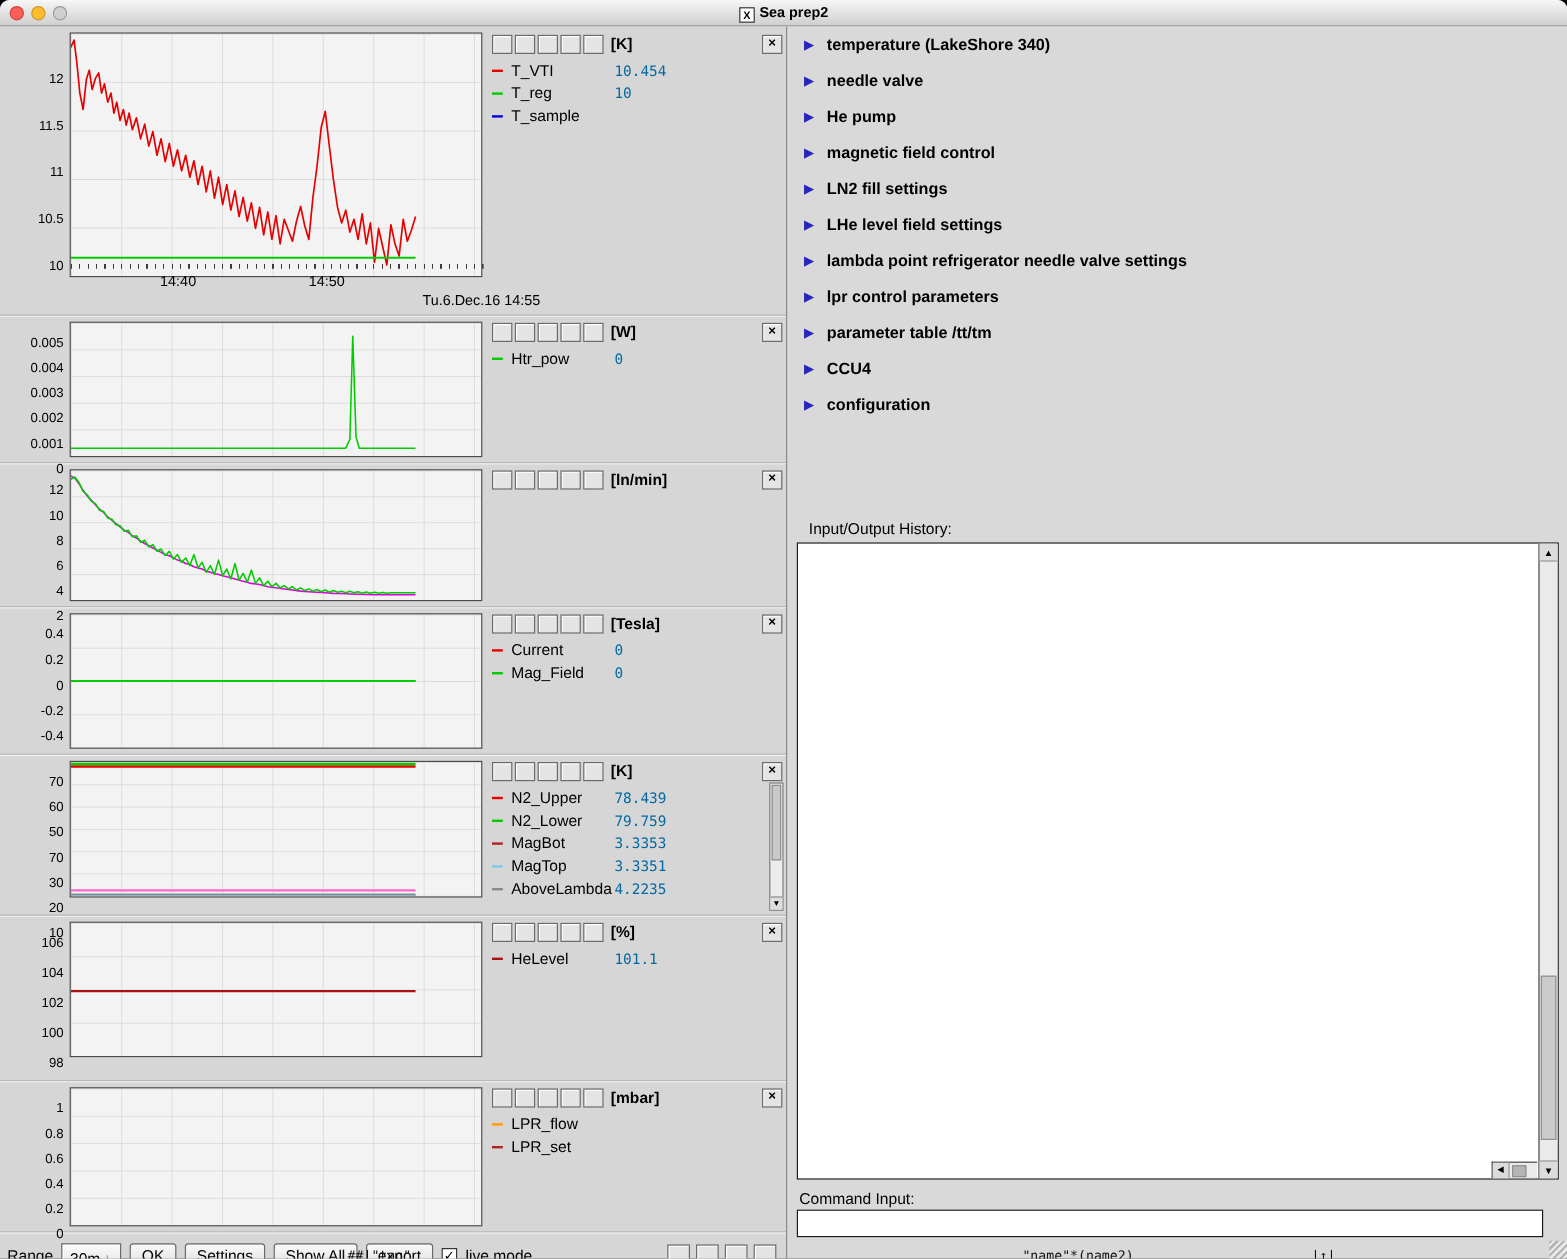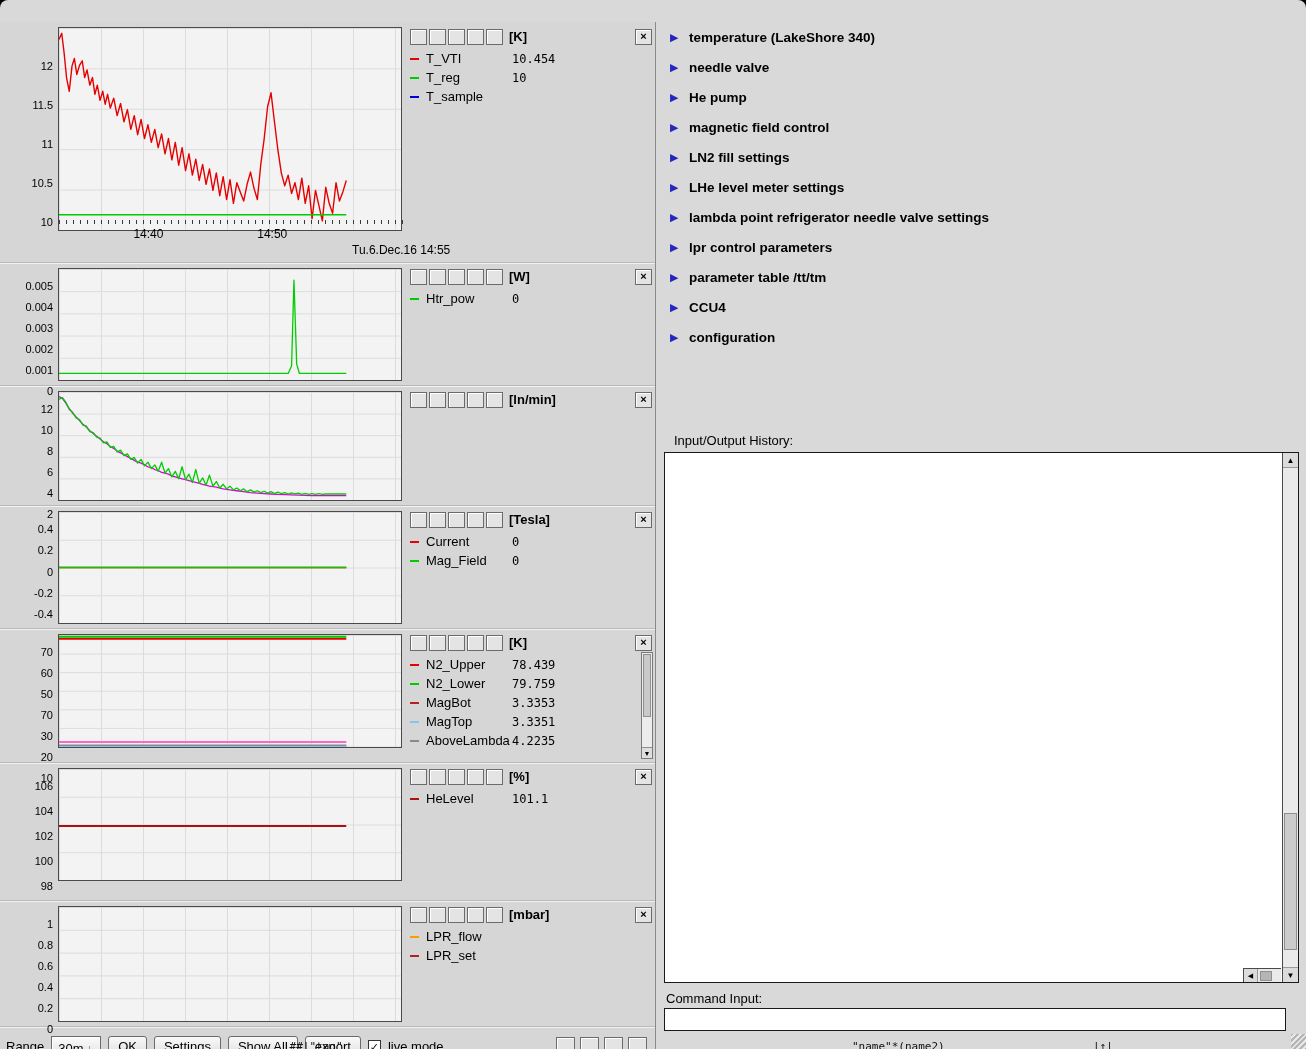--- a/index.html
+++ b/index.html
@@ -32,21 +32,21 @@
   .legend-toolbar{display:flex;align-items:center;gap:2px;height:17px;}
   .tbtn{width:17px;height:16px;padding:0;font-size:9px;line-height:13px;border:1px solid #6b6b6b;background:#e4e4e4;box-shadow:inset 1px 1px 0 #fff;font-family:"Liberation Sans",sans-serif;}
   .btns{display:flex;gap:2px;}
   .btns button:nth-of-type(5){font-size:7px;font-weight:bold;}
   .unit{font-weight:bold;font-size:13px;margin-left:4px;}
   .closebtn{margin-left:auto;width:17px;height:16px;padding:0;font-size:11px;font-weight:bold;line-height:13px;border:1px solid #6b6b6b;background:#e4e4e4;box-shadow:inset 1px 1px 0 #fff;}
   .legend-rows{margin-top:4px;font-size:13px;}
   .legend-row{display:flex;align-items:center;height:19px;}
   .dash{width:9px;height:2px;margin-right:7px;flex:none;background:#000;}
   .sname{width:86px;flex:none;}
-  .sval{color:#000000;font-family:"DejaVu Sans Mono",monospace;font-size:12px;}
+  .sval{color:#0369a1;font-family:"DejaVu Sans Mono",monospace;font-size:12px;}
   .legend-scroll{position:absolute;right:2px;top:21px;bottom:3px;width:12px;border:1px solid #7a7a7a;background:#ececec;}
   .lthumb{position:absolute;left:1px;right:1px;top:1px;height:60%;background:#c9c9c9;border:1px solid #8f8f8f;}
   .larrow{position:absolute;left:0;right:0;bottom:0;height:11px;font-size:7px;text-align:center;line-height:11px;border-top:1px solid #8f8f8f;background:#dedede;}
   
   .c1xaxis{position:absolute;left:59px;top:195px;width:344px;height:26px;}
   .tickstrip{position:absolute;top:0;left:0;right:0;height:4px;background:repeating-linear-gradient(90deg,#3a3a3a 0 1px,transparent 1px 7px);}
   .xtick{position:absolute;top:7px;font-size:12px;transform:translateX(-50%);}
   .chart-date{position:absolute;left:352px;top:218px;font-size:12px;}
   
   .controls{display:flex;align-items:center;gap:7px;padding:5px 8px 0 6px;font-size:13px;height:30px;}
@@ -82,20 +82,26 @@
   .cmd-label{position:absolute;top:969px;left:10px;font-size:13px;}
   .cmd-input{position:absolute;top:986px;left:8px;right:20px;height:23px;border:1px solid #1a1a1a;background:#fff;font-family:"DejaVu Sans Mono",monospace;font-size:13px;padding:0 4px;}
   .grip{position:absolute;right:0;bottom:0;width:15px;height:15px;background:repeating-linear-gradient(135deg,#b5b5b5 0 2px,#e8e8e8 2px 4px);}
   .frag{position:absolute;top:1040px;font-family:"DejaVu Sans Mono",monospace;font-size:11px;color:#111;}
 </style>
 </head>
 <body>
 
 <div class="window">
 
+  <div class="titlebar">
+    <span class="tl red"></span>
+    <span class="tl yellow"></span>
+    <span class="tl gray"></span>
+    <div class="title"><span class="xicon">X</span><span>Sea prep2</span></div>
+  </div>
 
   <div class="main">
 
     <div class="left-panel">
 
       <div class="chart-row" style="height:238px;">
         <div class="yaxis" style="padding-top:26px;padding-bottom:34px;">
 
         <div class="ytick">12</div>
             <div class="ytick">11.5</div>
@@ -447,21 +453,21 @@
           <div class="tree-item">
             <span class="tri">▶</span>
             <span class="tree-label">magnetic field control</span>
           </div>
           <div class="tree-item">
             <span class="tri">▶</span>
             <span class="tree-label">LN2 fill settings</span>
           </div>
           <div class="tree-item">
             <span class="tri">▶</span>
-            <span class="tree-label">LHe level meter settings</span>
+            <span class="tree-label">LHe level field settings</span>
           </div>
           <div class="tree-item">
             <span class="tri">▶</span>
             <span class="tree-label">lambda point refrigerator needle valve settings</span>
           </div>
           <div class="tree-item">
             <span class="tri">▶</span>
             <span class="tree-label">lpr control parameters</span>
           </div>
           <div class="tree-item">

